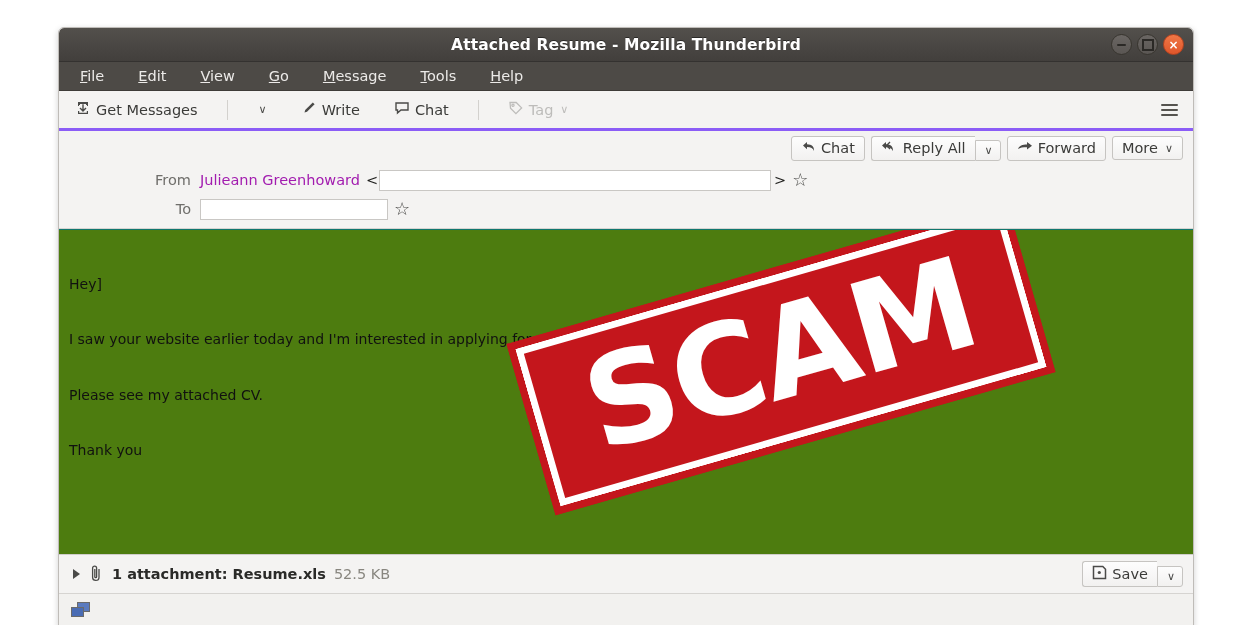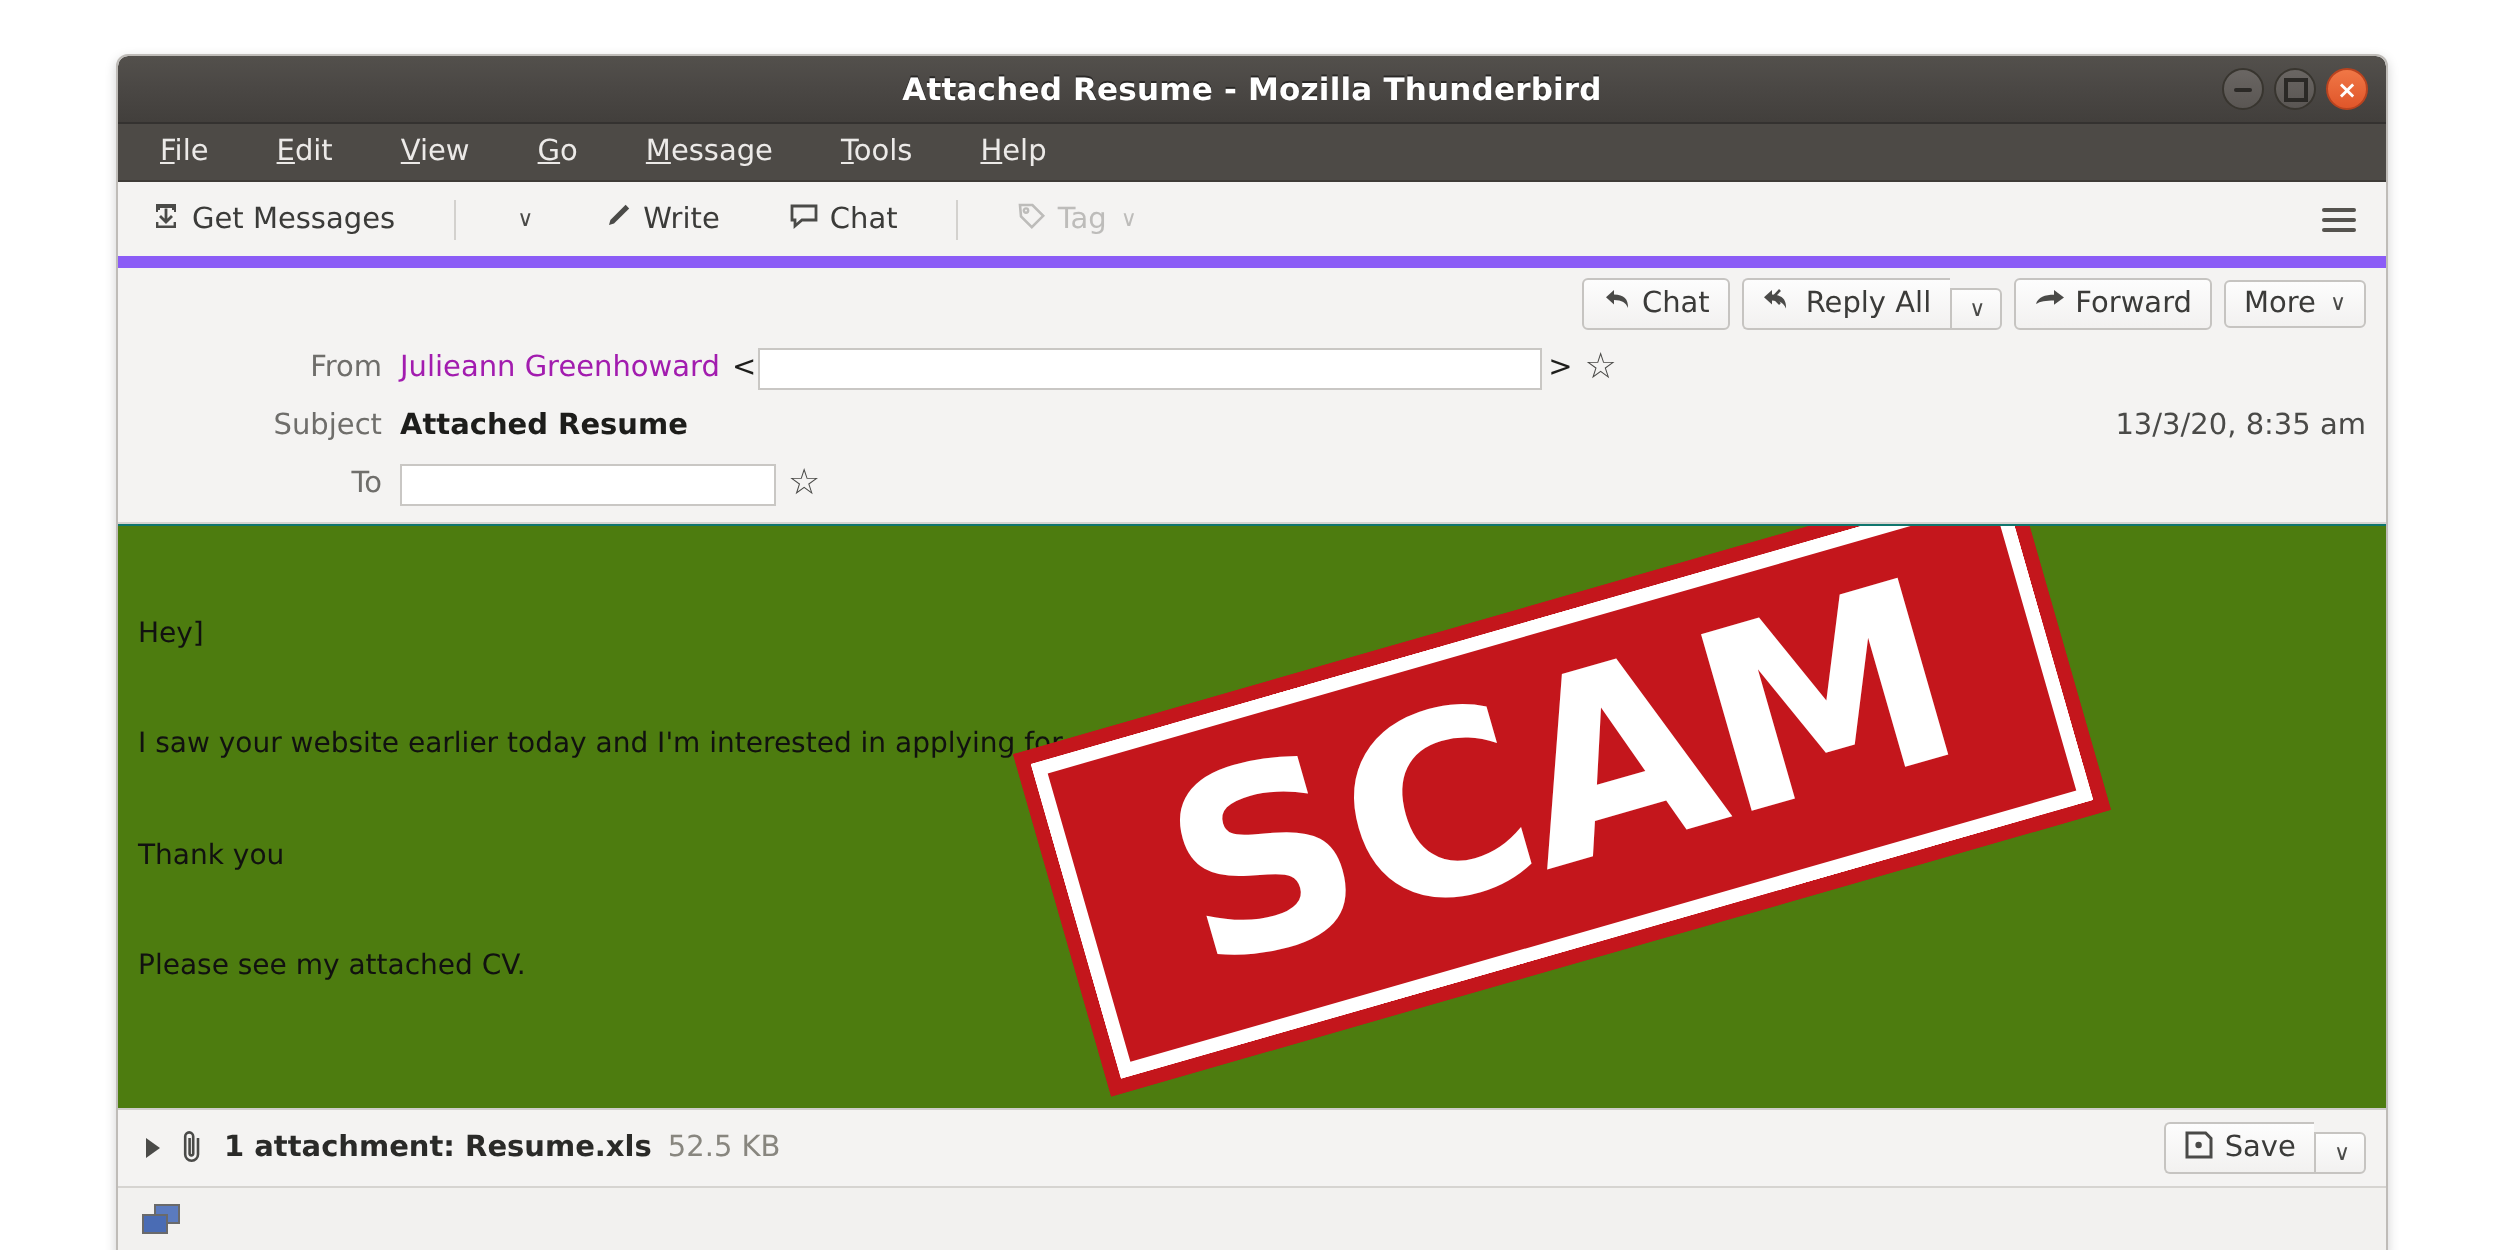--- a/index.html
+++ b/index.html
@@ -101,21 +101,21 @@
     cursor: default;
     white-space: nowrap;
   }
   .menu-item u { text-decoration: underline; }
 
   
   .toolbar {
     height: 37px;
     flex: 0 0 37px;
     background: #f4f3f2;
-    border-bottom: 6px solid #8b5cf6;
+    border-bottom: 3px solid #8b5cf6;
     display: flex;
     align-items: center;
     padding: 0 10px 0 8px;
     gap: 18px;
   }
   .tb-btn {
     display: flex;
     align-items: center;
     gap: 5px;
     padding: 4px 8px;
@@ -480,43 +480,38 @@
         <div class="hdr-label">From</div>
         <div class="hdr-value">
           <span class="from-name">Julieann Greenhoward</span>
           <span style="margin-left:6px">&lt;</span>
           <span class="redact from"></span>
           <span style="margin-left:3px">&gt;</span>
           <span class="star">☆</span>
         </div>
       </div>
 
-      <div class="hdr-row">
-        <div class="hdr-label">Subject</div>
-        <div class="hdr-value bold">Attached Resume</div>
-        <div class="hdr-date">13/3/20, 8:35 am</div>
-      </div>
 
       <div class="hdr-row">
         <div class="hdr-label">To</div>
         <div class="hdr-value">
           <span class="redact to"></span>
           <span class="star">☆</span>
         </div>
       </div>
 
     </div>
   </div>
 
   <div class="bodypane">
     <div class="msg-text">
       <div>Hey]</div>
       <div>I saw your website earlier today and I'm interested in applying for employment.</div>
+      <div>Please see my attached CV.</div>
       <div>Thank you</div>
-      <div>Please see my attached CV.</div>
     </div>
 
     <div class="stamp-wrap">
       <div class="scam-stamp">
         <div class="scam-outer"></div>
         <div class="scam-text">SCAM</div>
       </div>
     </div>
 
   </div>

